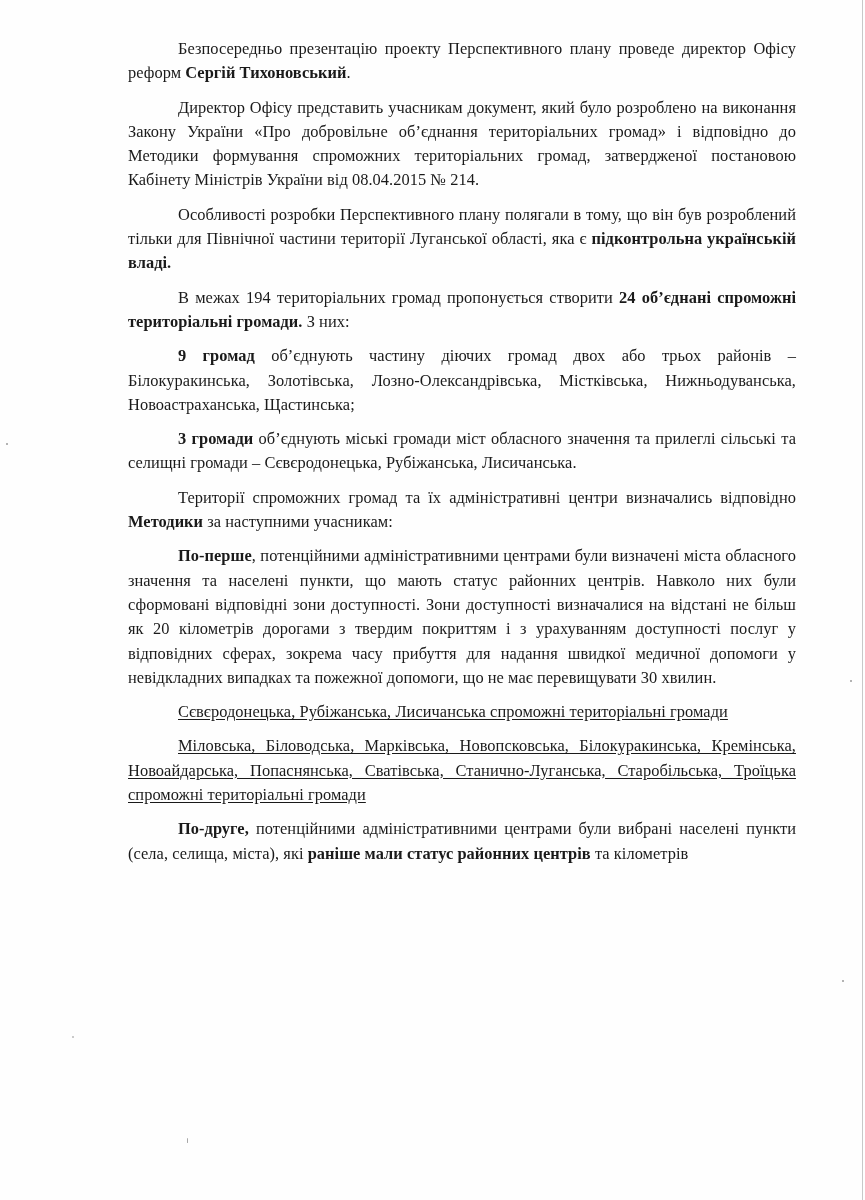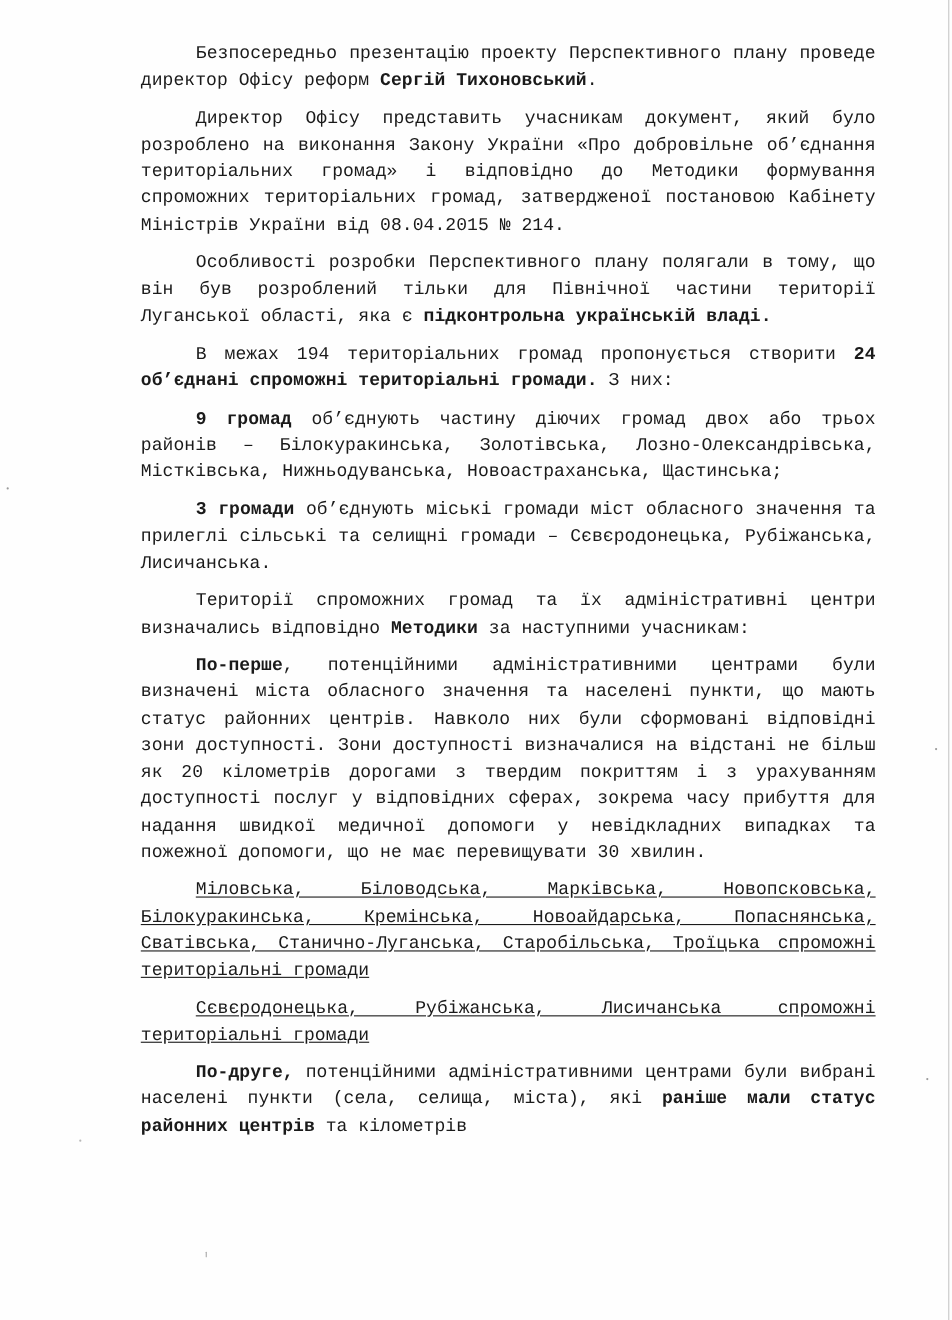--- a/index.html
+++ b/index.html
@@ -13,21 +13,20 @@
     position: relative;
     overflow: hidden;
     font-family: "Liberation Serif", "DejaVu Serif", serif;
     color: #1a1a1a;
   }
   .page {
     position: absolute;
     left: 0; top: 0;
     width: 865px; height: 1200px;
     background: #fefefe;
-    font-family: Liberation Mono, monospace;
   }
   .edge-right {
     position: absolute;
     right: 2px; top: 0;
     width: 1px; height: 1200px;
     background: #c8c8c8;
   }
   .content {
     position: absolute;
     left: 128px;
@@ -66,17 +65,17 @@
 
   <div class="content">
     <p class="para"><span>Безпосередньо презентацію проекту Перспективного плану проведе директор Офісу реформ </span><b>Сергій Тихоновський</b><span>.</span></p>
     <p class="para"><span>Директор Офісу представить учасникам документ, який було розроблено на виконання Закону України «Про добровільне об’єднання територіальних громад» і відповідно до Методики формування спроможних територіальних громад, затвердженої постановою Кабінету Міністрів України від 08.04.2015 № 214.</span></p>
     <p class="para"><span>Особливості розробки Перспективного плану полягали в тому, що він був розроблений тільки для Північної частини території Луганської області, яка є </span><b>підконтрольна українській владі.</b></p>
     <p class="para"><span>В межах 194 територіальних громад пропонується створити </span><b>24 об’єднані спроможні територіальні громади.</b><span> З них:</span></p>
     <p class="para"><b>9 громад</b><span> об’єднують частину діючих громад двох або трьох районів – Білокуракинська, Золотівська, Лозно-Олександрівська, Містківська, Нижньодуванська, Новоастраханська, Щастинська;</span></p>
     <p class="para"><b>3 громади</b><span> об’єднують міські громади міст обласного значення та прилеглі сільські та селищні громади – Сєвєродонецька, Рубіжанська, Лисичанська.</span></p>
     <p class="para"><span>Території спроможних громад та їх адміністративні центри визначались відповідно </span><b>Методики</b><span> за наступними учасникам:</span></p>
     <p class="para"><b>По-перше</b><span>, потенційними адміністративними центрами були визначені міста обласного значення та населені пункти, що мають статус районних центрів. Навколо них були сформовані відповідні  зони доступності. Зони доступності визначалися на відстані не більш як 20 кілометрів дорогами з твердим покриттям і з урахуванням доступності послуг у відповідних сферах, зокрема часу прибуття для надання швидкої медичної допомоги у невідкладних випадках та пожежної допомоги, що не має перевищувати 30 хвилин.</span></p>
+    <p class="para"><span class="u">Сєвєродонецька, Рубіжанська, Лисичанська спроможні територіальні громади</span></p>
     <p class="para"><span class="u">Міловська, Біловодська, Марківська, Новопсковська, Білокуракинська, Кремінська, Новоайдарська, Попаснянська, Сватівська, Станично-Луганська, Старобільська, Троїцька спроможні територіальні громади</span></p>
-    <p class="para"><span class="u">Сєвєродонецька, Рубіжанська, Лисичанська спроможні територіальні громади</span></p>
     <p class="para last"><b>По-друге,</b><span> потенційними адміністративними центрами були вибрані населені пункти (села, селища, міста), які </span><b>раніше мали статус районних центрів</b><span> та кілометрів</span></p>
   </div>
 </div>
 
 </body></html>

